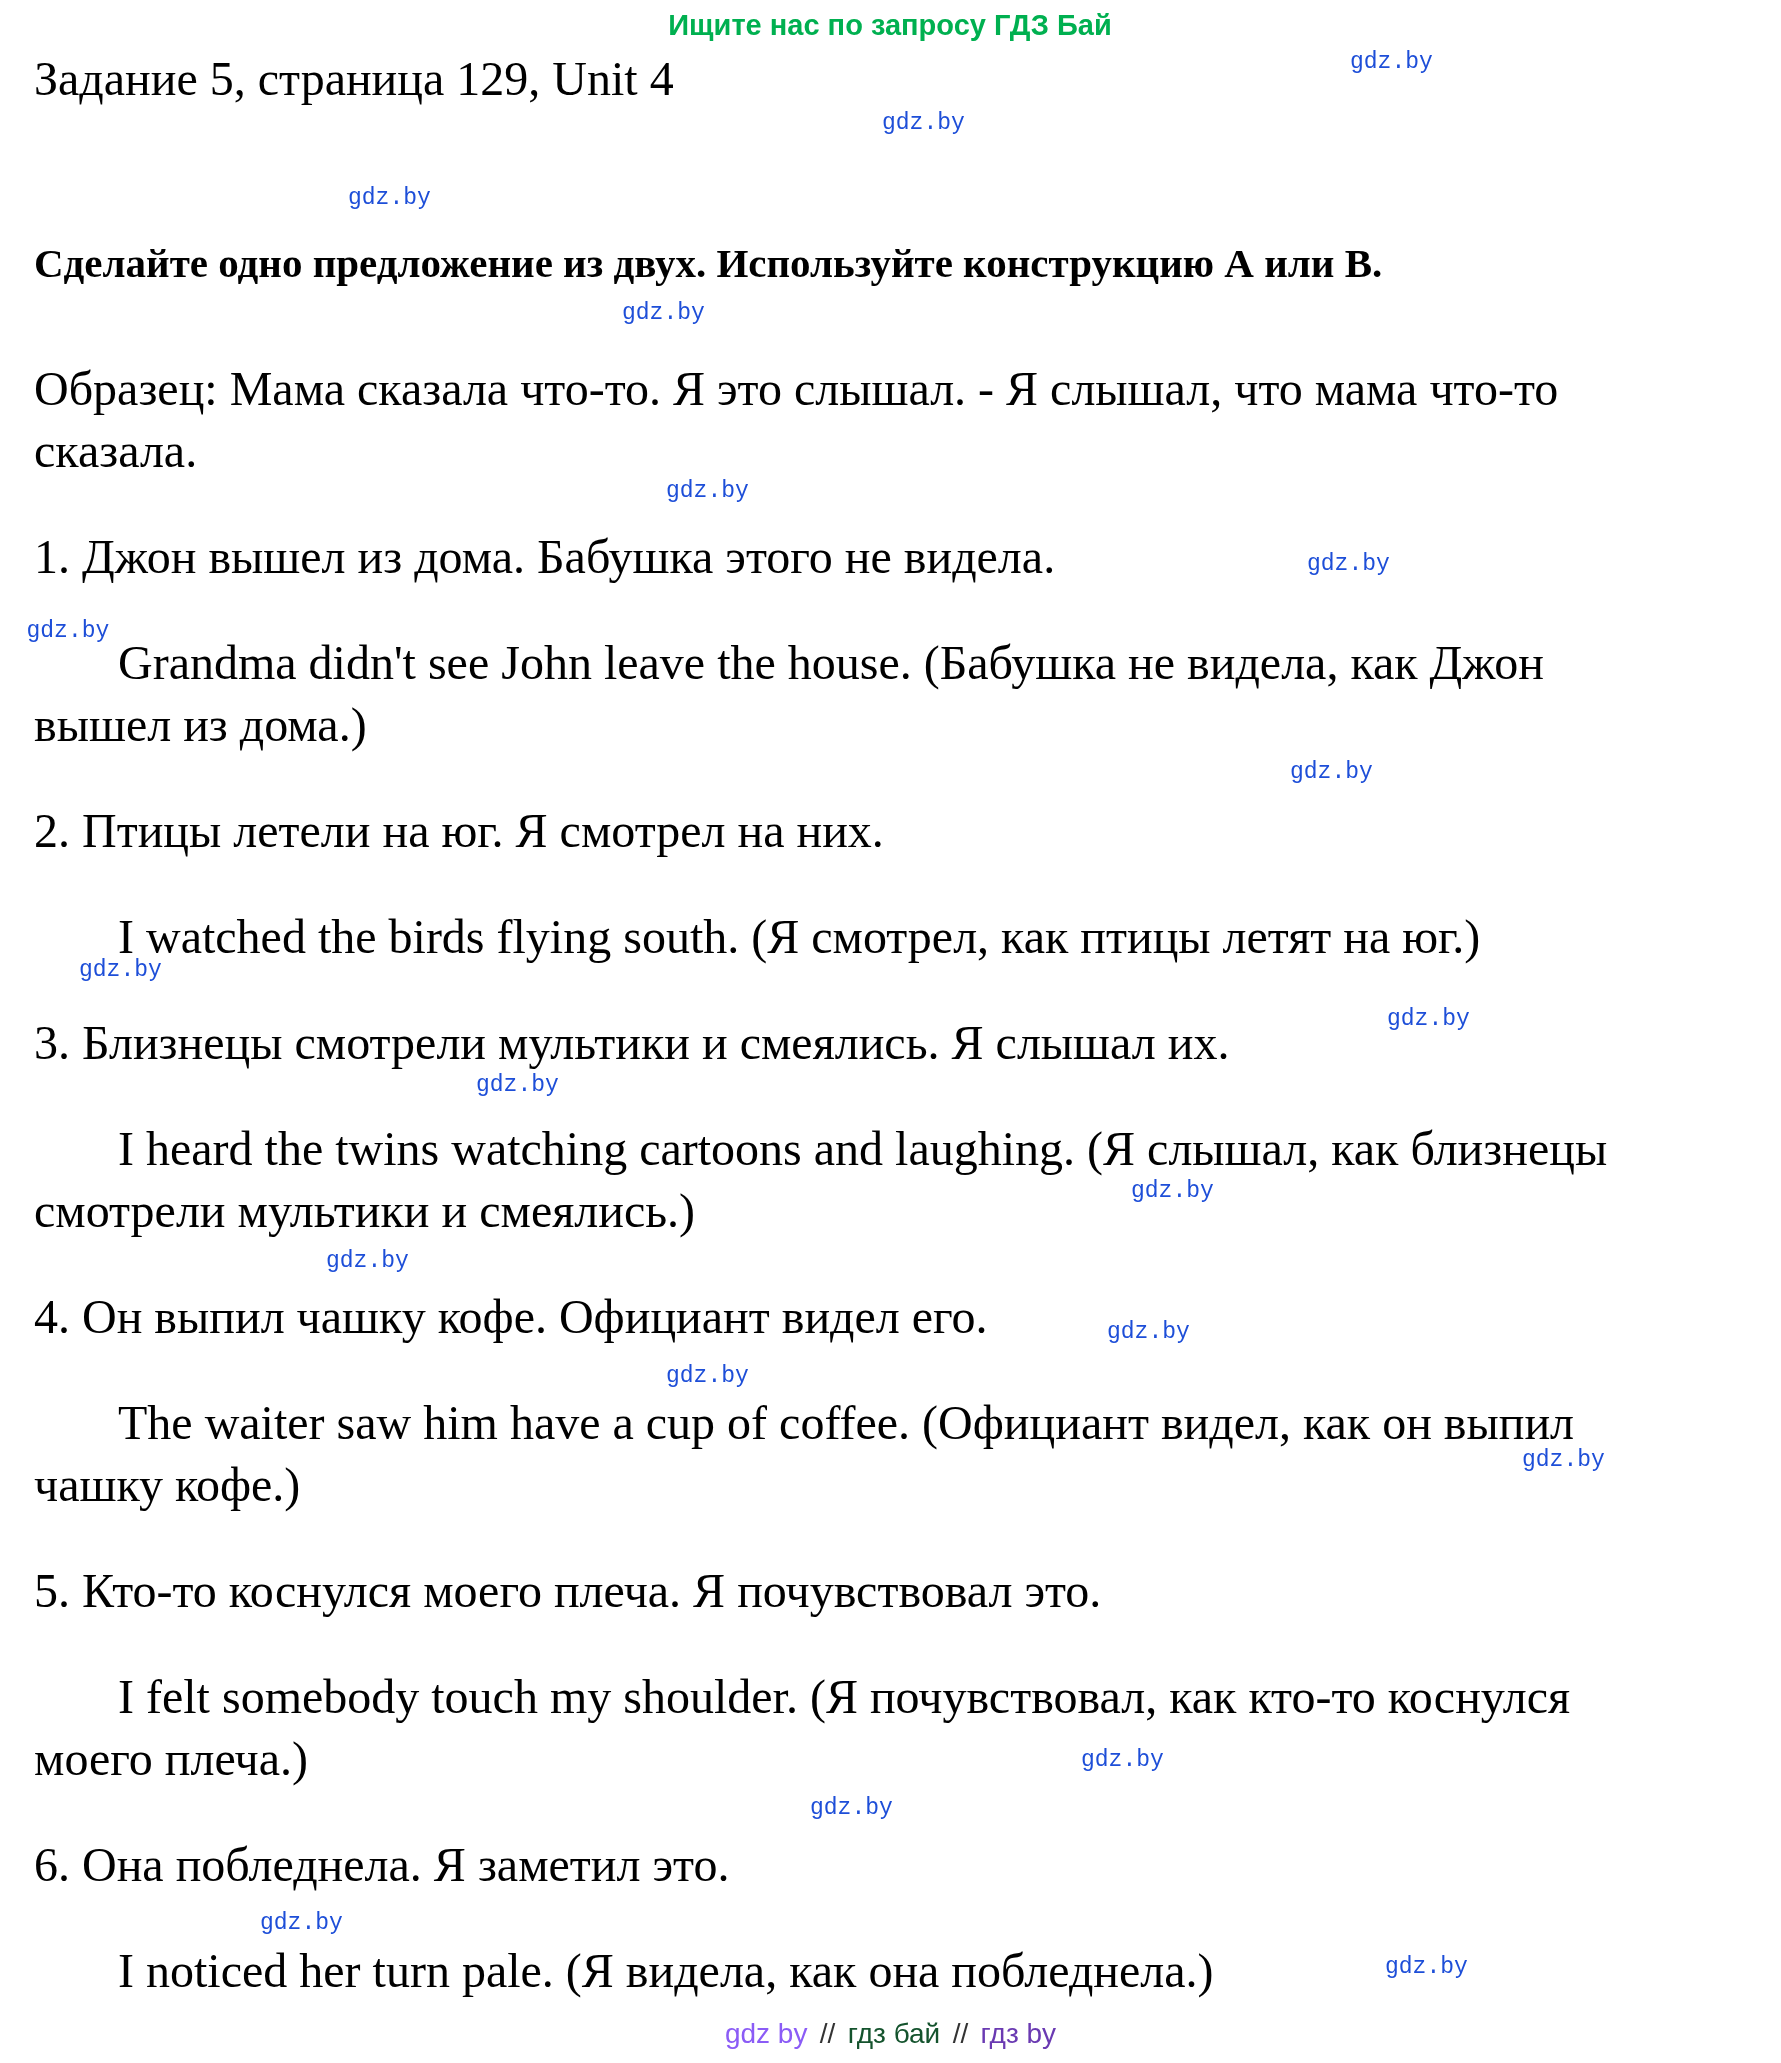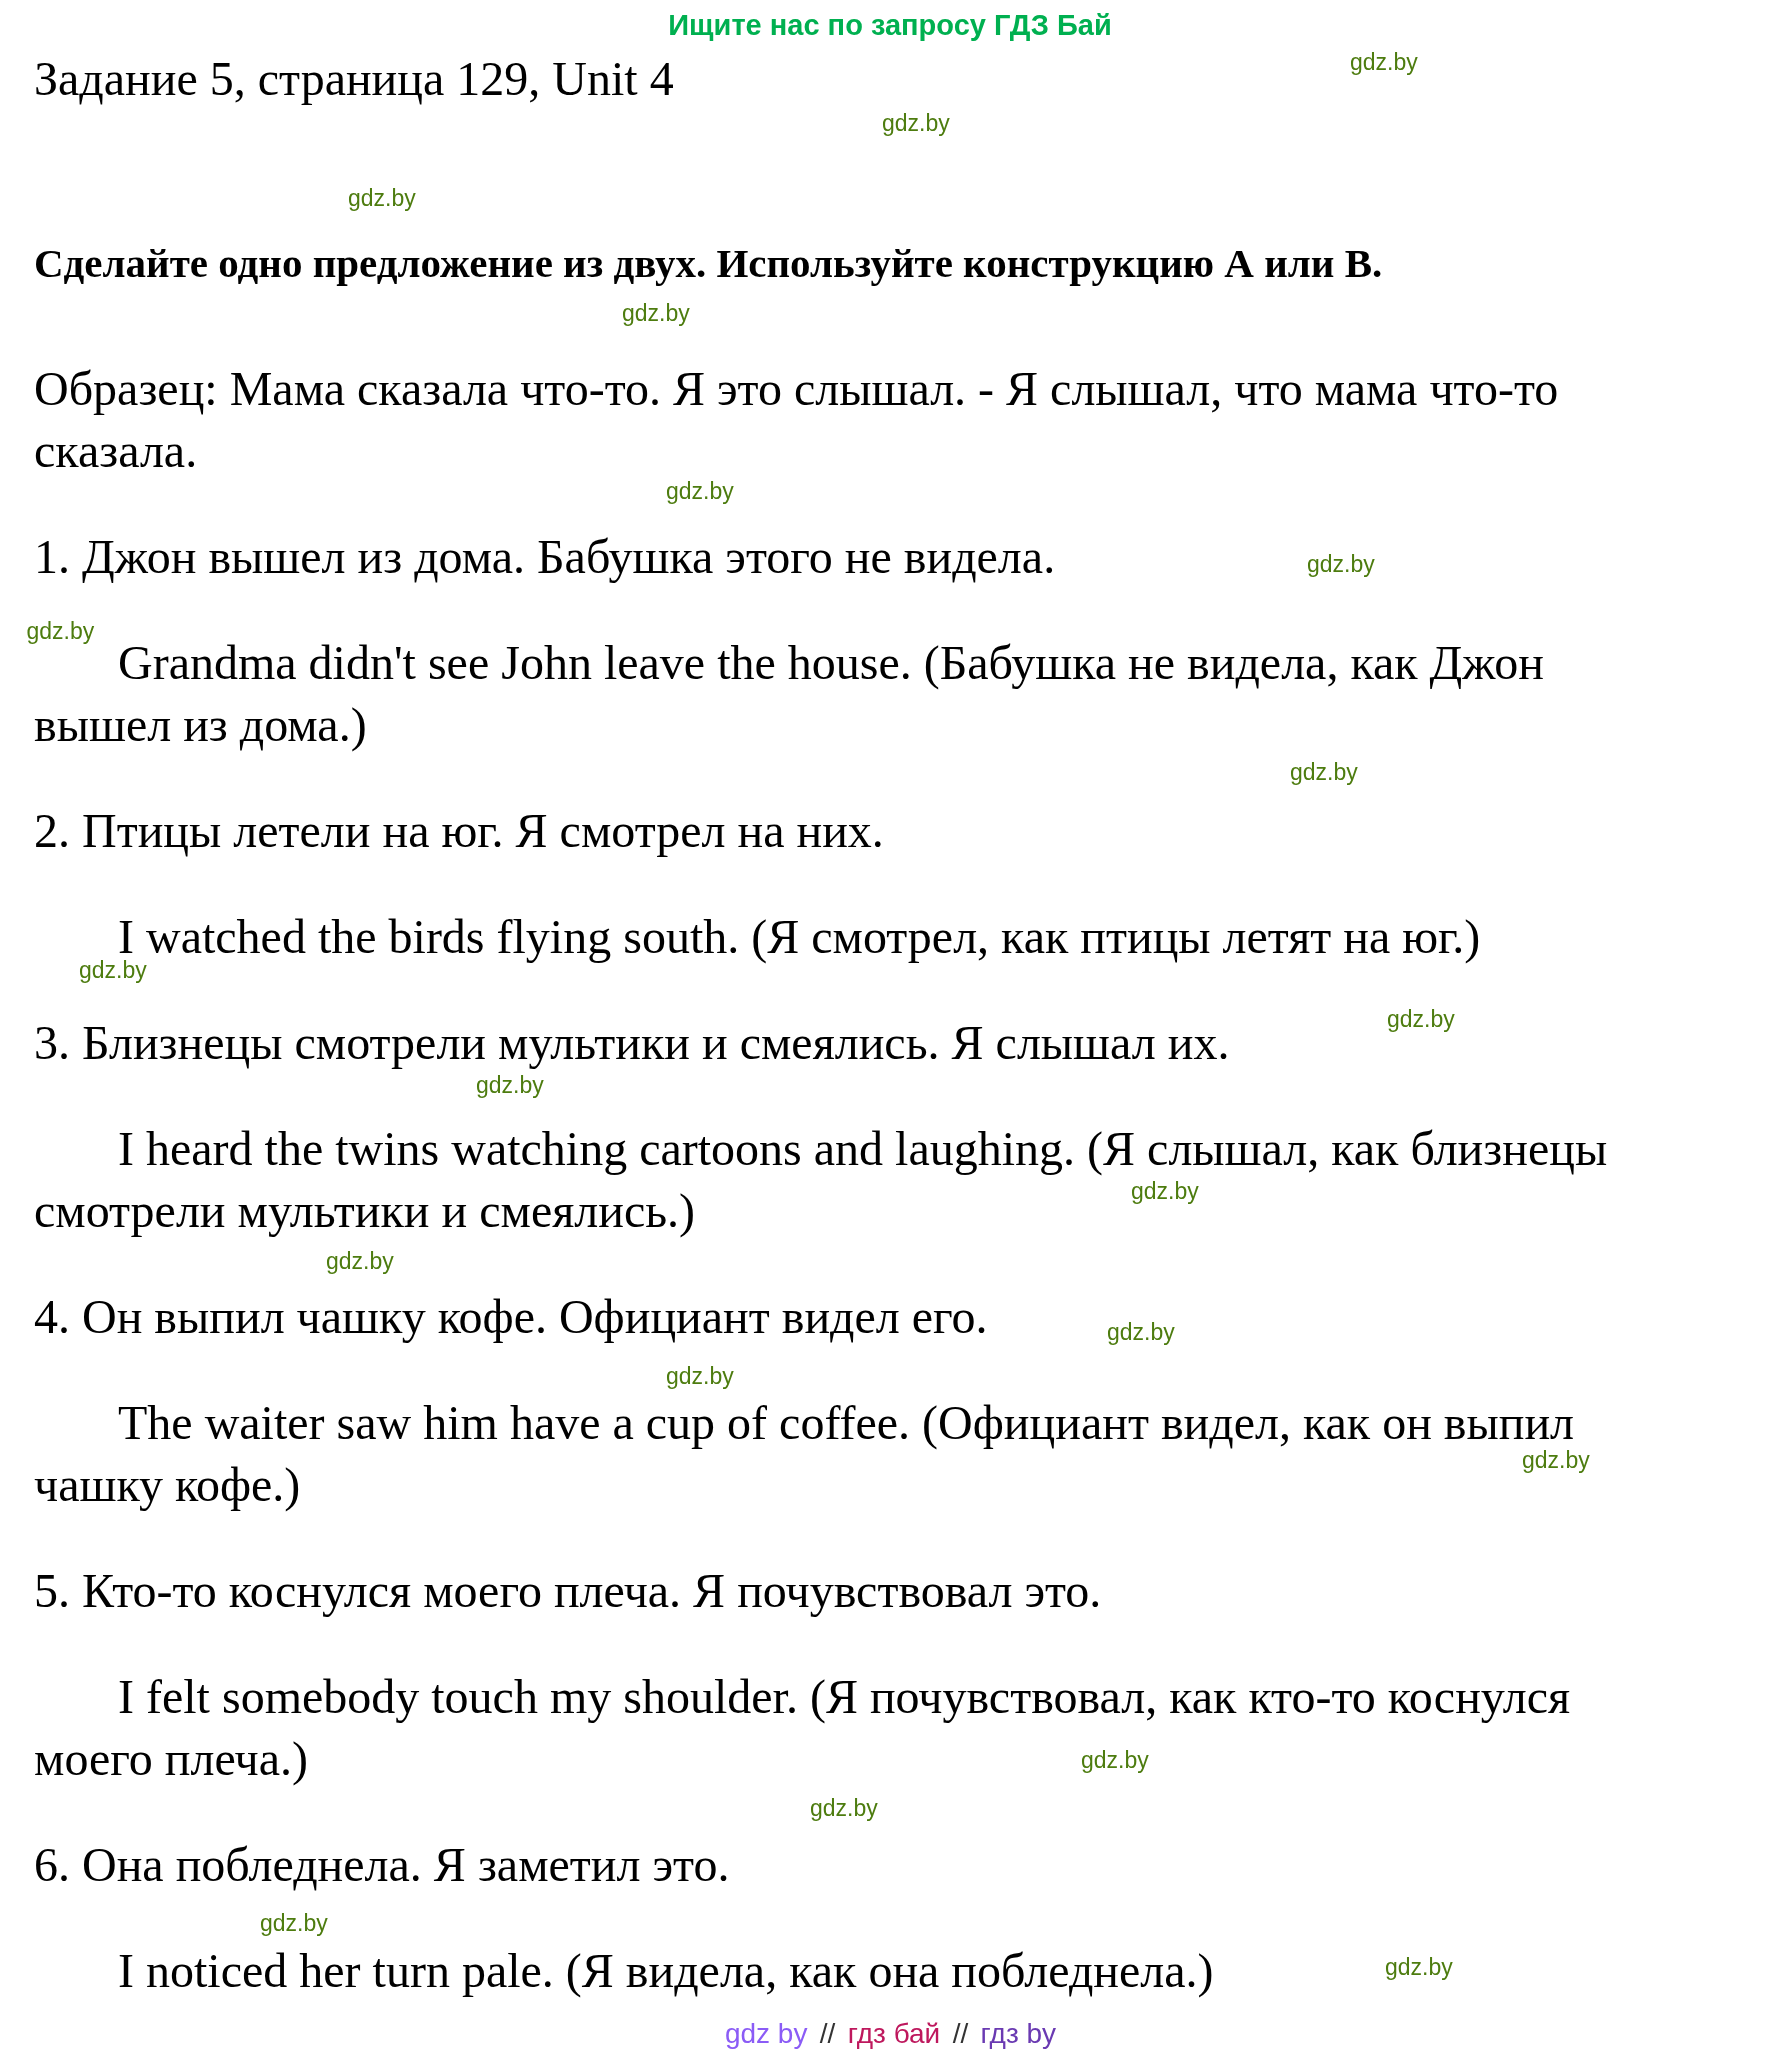--- a/index.html
+++ b/index.html
@@ -43,23 +43,23 @@
     font-size: 48px;
     line-height: 62px;
     margin-bottom: 44px;
     max-width: 1659px;
   }
   p.answer {
     text-indent: 84px;
   }
   .watermark {
     position: absolute;
-    font-family: Liberation Sans, sans-serif;
+    font-family: Liberation Mono, monospace;
     font-size: 23px;
-    color: #4d7c0f;
+    color: #1d4ed8;
     white-space: nowrap;
   }
   .footer {
     position: absolute;
     left: 0;
     bottom: 14px;
     width: 100%;
     text-align: center;
     font-family: "Liberation Sans", sans-serif;
     font-size: 28px;
@@ -116,17 +116,17 @@
   <span class="watermark" style="left:326px;  top:1248px;">gdz.by</span>
   <span class="watermark" style="left:1107px; top:1319px;">gdz.by</span>
   <span class="watermark" style="left:666px;  top:1363px;">gdz.by</span>
   <span class="watermark" style="left:1522px; top:1447px;">gdz.by</span>
   <span class="watermark" style="left:1081px; top:1747px;">gdz.by</span>
   <span class="watermark" style="left:810px;  top:1795px;">gdz.by</span>
   <span class="watermark" style="left:260px;  top:1910px;">gdz.by</span>
   <span class="watermark" style="left:1385px; top:1954px;">gdz.by</span>
 
   <div class="footer">
-    <span class="green" style="color: #8b5cf6;">gdz by</span><span class="sep">//</span><span class="purple" style="color: #be185d;">гдз бай</span><span class="sep">//</span><span class="purple" style="color: rgb(106, 58, 178);">гдз by</span>
+    <span class="green" style="color: #8b5cf6;">gdz by</span><span class="sep">//</span><span class="purple" style="color: #14532d;">гдз бай</span><span class="sep">//</span><span class="purple" style="color: rgb(106, 58, 178);">гдз by</span>
   </div>
 
 </div>
 
 
 </body></html>

